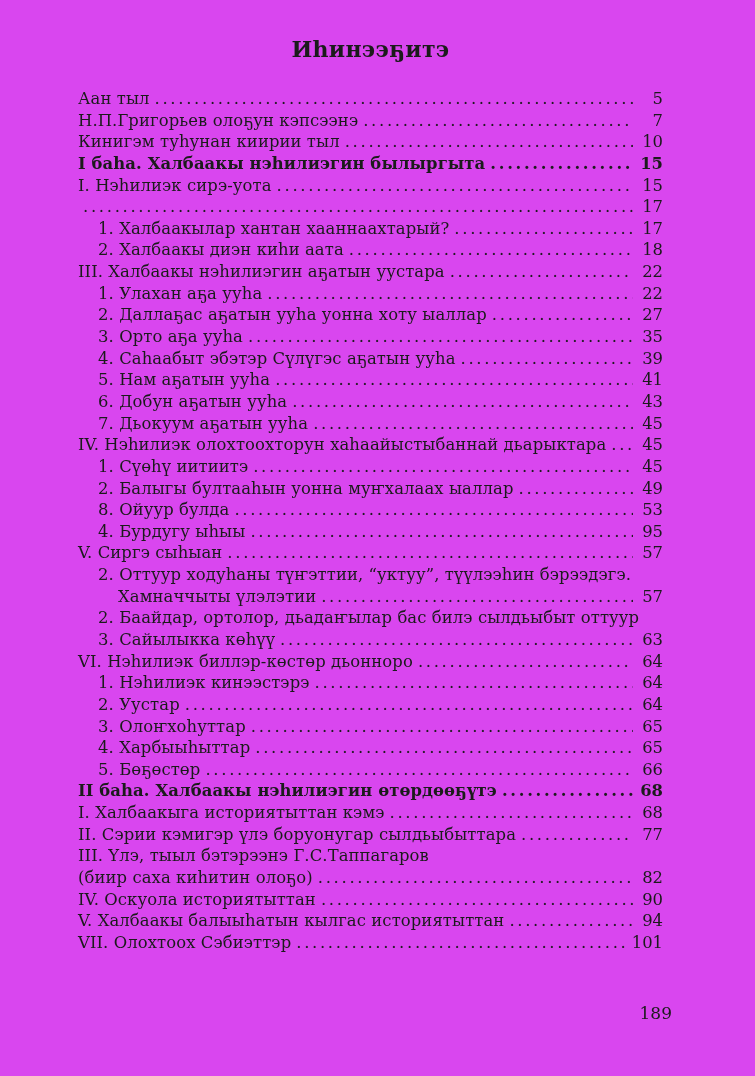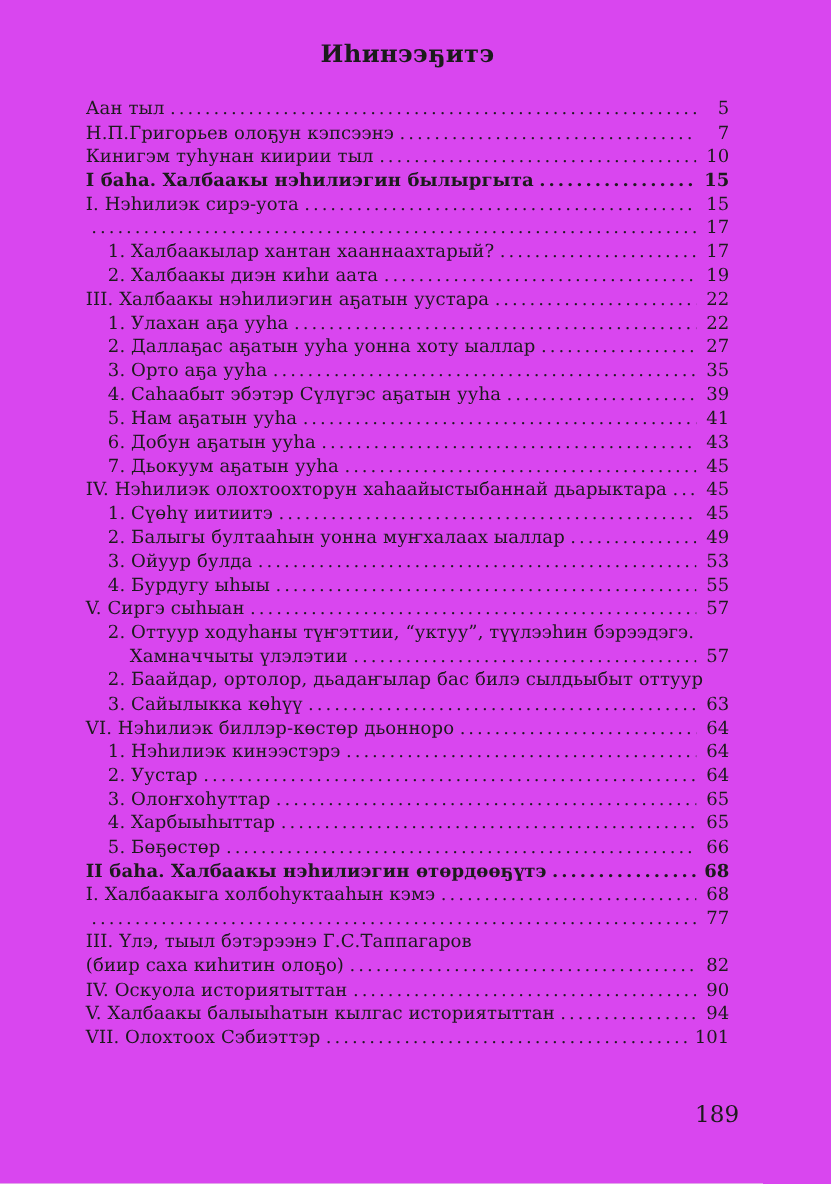--- a/index.html
+++ b/index.html
@@ -28,21 +28,21 @@
     line-height: 26px;
     letter-spacing: 0.3px;
   }
   .toc {
     margin-top: 26px;
     margin-left: 78px;
     width: 585px;
   }
   .row {
     display: flex;
-    align-items: flex-start;
+    align-items: flex-end;
     height: 21.65px;
     line-height: 21.65px;
     font-size: 16.4px;
   }
   .row .txt {
     white-space: nowrap;
     letter-spacing: 0.1px;
   }
   .row .dots {
     flex: 1;
@@ -61,21 +61,21 @@
     white-space: nowrap;
   }
   .row.bold { font-weight: bold; }
   .row.indent-1 { padding-left: 20px; }
   .row.indent-2 { padding-left: 40px; }
   .row.no-leader .dots::after { content: ""; }
   .folio {
     position: absolute;
     top: 1002px;
     right: 83px;
-    font-size: 21px;
+    font-size: 17px;
     line-height: 22px;
   }
 </style>
 </head>
 <body>
 
 <div class="page">
   <h1 class="title">Иһинээҕитэ</h1>
   <div class="toc" id="toc">
       <div class="row indent-0">
@@ -108,21 +108,21 @@
     <span class="pg">17</span>
   </div>
       <div class="row indent-1">
     <span class="txt">1. Халбаакылар хантан хааннаахтарый?</span>
     <span class="dots"></span>
     <span class="pg">17</span>
   </div>
       <div class="row indent-1">
     <span class="txt">2. Халбаакы диэн киһи аата</span>
     <span class="dots"></span>
-    <span class="pg">19</span>
+    <span class="pg">18</span>
   </div>
       <div class="row indent-0">
     <span class="txt">III. Халбаакы нэһилиэгин аҕатын уустара</span>
     <span class="dots"></span>
     <span class="pg">22</span>
   </div>
       <div class="row indent-1">
     <span class="txt">1. Улахан аҕа ууһа</span>
     <span class="dots"></span>
     <span class="pg">22</span>
@@ -166,28 +166,28 @@
     <span class="txt">1. Сүөһү иитиитэ</span>
     <span class="dots"></span>
     <span class="pg">45</span>
   </div>
       <div class="row indent-1">
     <span class="txt">2. Балыгы бултааһын уонна муҥхалаах ыаллар</span>
     <span class="dots"></span>
     <span class="pg">49</span>
   </div>
       <div class="row indent-1">
-    <span class="txt">3. Ойуур булда</span>
+    <span class="txt">8. Ойуур булда</span>
     <span class="dots"></span>
     <span class="pg">53</span>
   </div>
       <div class="row indent-1">
     <span class="txt">4. Бурдугу ыһыы</span>
     <span class="dots"></span>
-    <span class="pg">55</span>
+    <span class="pg">95</span>
   </div>
       <div class="row indent-0">
     <span class="txt">V. Сиргэ сыһыан</span>
     <span class="dots"></span>
     <span class="pg">57</span>
   </div>
       <div class="row indent-1 no-leader">
     <span class="txt">2. Оттуур ходуһаны түҥэттии, “уктуу”, түүлээһин бэрээдэгэ.</span>
     <span class="dots"></span>
     <span class="pg"></span>
@@ -236,25 +236,26 @@
     <span class="txt">5. Бөҕөстөр</span>
     <span class="dots"></span>
     <span class="pg">66</span>
   </div>
       <div class="row indent-0 bold">
     <span class="txt">II баһа. Халбаакы нэһилиэгин өтөрдөөҕүтэ</span>
     <span class="dots"></span>
     <span class="pg">68</span>
   </div>
       <div class="row indent-0">
-    <span class="txt">I. Халбаакыга холбоһуктааһын кэмэ</span>
+    <span class="txt">I. Халбаакыга историятыттан кэмэ</span>
     <span class="dots"></span>
     <span class="pg">68</span>
   </div>
       <div class="row indent-0">
+    <span class="txt">II. Сэрии кэмигэр үлэ боруонугар сылдьыбыттара</span>
     <span class="dots"></span>
     <span class="pg">77</span>
   </div>
       <div class="row indent-0 no-leader">
     <span class="txt">III. Үлэ, тыыл бэтэрээнэ Г.С.Таппагаров</span>
     <span class="dots"></span>
     <span class="pg"></span>
   </div>
       <div class="row indent-0">
     <span class="txt">(биир саха киһитин олоҕо)</span>

